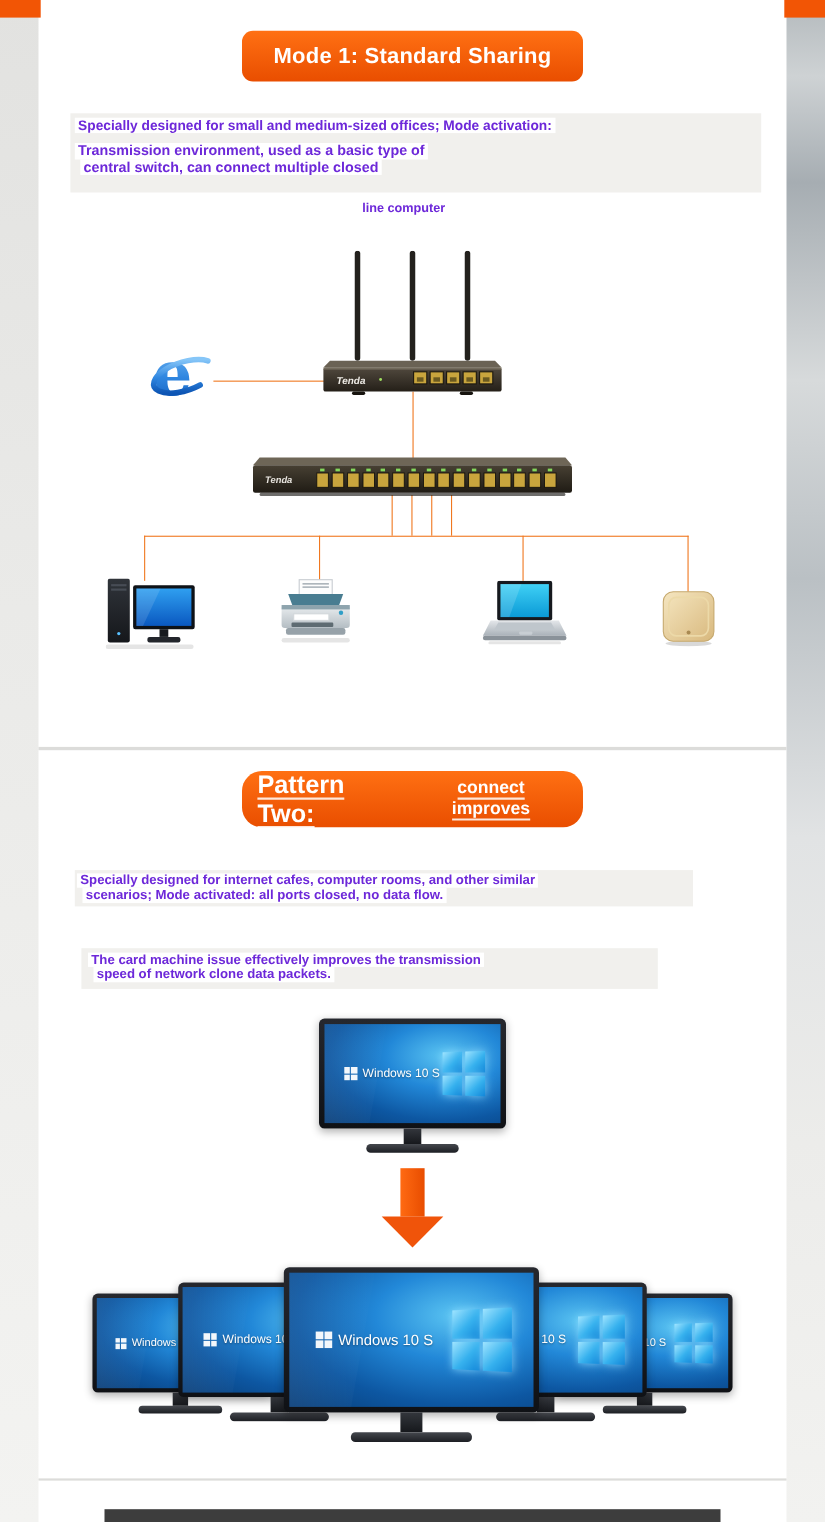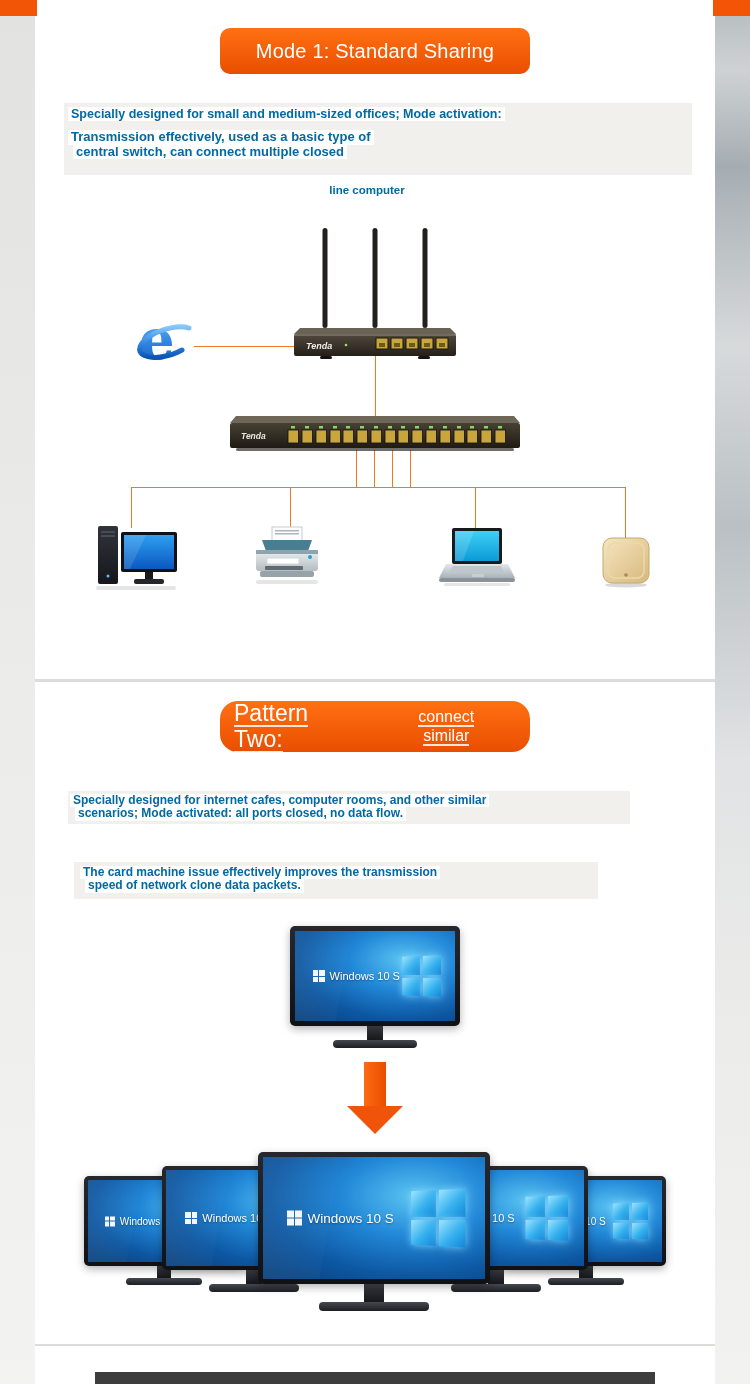--- a/index.html
+++ b/index.html
@@ -7,30 +7,30 @@
   #page{position:relative;width:750px;height:1384px;overflow:hidden;background:#fff}
   .abs{position:absolute}
   p{margin:0}
 
   .margin-left{left:0;top:0;width:35px;height:100%;
     background:linear-gradient(180deg,#e2e2e0 0%,#eaeae8 40%,#f3f3f1 100%)}
   .margin-right{right:0;top:0;width:35px;height:100%;
     background:linear-gradient(180deg,#b3b9bc 0%,#ced2d4 5%,#a6adb2 12%,#d7dadb 25%,#bac0c4 38%,#e1e3e4 55%,#ececea 75%,#f2f2f0 100%)}
   .corner{top:0;width:37px;height:16px;background:#f25505}
 
-  .banner{background:linear-gradient(180deg,#ff7013,#e94e00);color:#fff;font-weight:normal}
+  .banner{background:linear-gradient(180deg,#ff7013,#e94e00);color:#fff;font-weight:bold}
   #banner1{left:220px;top:28px;width:310px;height:46px;border-radius:10px;
     display:flex;align-items:center;justify-content:center;font-size:20px;letter-spacing:.2px}
   #banner2{left:220px;top:701px;width:310px;height:51px;border-radius:18px;display:flex}
   .b2-left{width:46%;display:flex;flex-direction:column;justify-content:center;padding-left:14px;font-size:23px;line-height:24px}
   .b2-right{width:54%;display:flex;flex-direction:column;justify-content:center;align-items:center;font-size:16px;line-height:17px}
   .b2-word{align-self:flex-start;border-bottom:2px solid rgba(255,255,255,.85);padding-bottom:0}
   .b2-word2{align-self:center;border-bottom:2px solid rgba(255,255,255,.85)}
 
-  .gtext{color:#0369a1;font-weight:bold;line-height:1.12}
+  .gtext{color:#6d28d9;font-weight:bold;line-height:1.12}
   .hl{background:#fff;padding:0 3px;display:inline-block}
   .ind{margin-left:5px}
   .panel{background:#f1f0ed}
   #panel1{left:64px;top:103px;width:628px;height:72px;padding:4px 0 0 4px}
   .t12{font-size:12.5px}
   .t13{font-size:13px}
   #diagram-label{left:277px;top:184px;width:180px;text-align:center;font-size:11.5px}
 
   .cline{background:#f07820}
   .divider{background:#dcdcda}
@@ -109,21 +109,21 @@
 
   <div class="abs banner" id="banner1">
     <span>Mode 1: Standard Sharing</span>
   </div>
 
   <div class="abs panel" id="panel1">
     <p class="gtext t12">
       <span class="hl">Specially designed for small and medium-sized offices; Mode activation:</span><br>
     </p>
     <p class="gtext t13" style="margin-top:9px">
-      <span class="hl">Transmission effectively, used as a basic type of</span><br>
+      <span class="hl">Transmission environment, used as a basic type of</span><br>
       <span class="hl ind">central switch, can connect multiple closed</span>
     </p>
   </div>
 
   <div class="abs gtext" id="diagram-label">line computer</div>
 
   <div class="abs cline" style="left:194px;top:346px;width:104px;height:1px"></div>
   <div class="abs cline" style="left:375px;top:356px;width:1px;height:62px"></div>
   <div class="abs cline" style="left:356px;top:450px;width:1px;height:37px"></div>
   <div class="abs cline" style="left:374px;top:450px;width:1px;height:37px"></div>
@@ -308,21 +308,21 @@
 
   <div class="abs divider" style="left:35px;top:679px;width:680px;height:3px"></div>
 
   <div class="abs banner" id="banner2">
     <div class="b2-left">
       <span class="b2-word">Pattern</span>
       <span class="b2-word">Two:</span>
     </div>
     <div class="b2-right">
       <span class="b2-word2">connect</span>
-      <span class="b2-word2">similar</span>
+      <span class="b2-word2">improves</span>
     </div>
   </div>
 
   <div class="abs panel gtext" id="p2-1">
     <span class="hl">Specially designed for internet cafes, computer rooms, and other similar</span><br>
     <span class="hl ind">scenarios; Mode activated: all ports closed, no data flow.</span>
   </div>
 
 
   <div class="abs panel gtext" id="p2-3">

